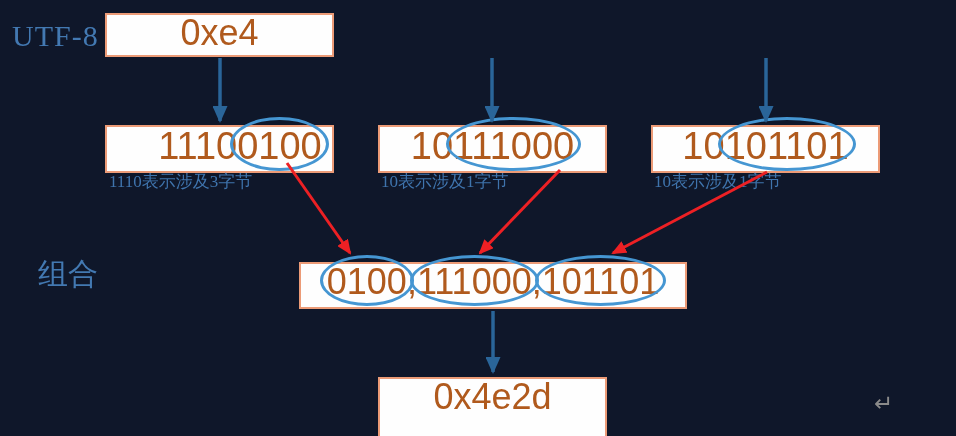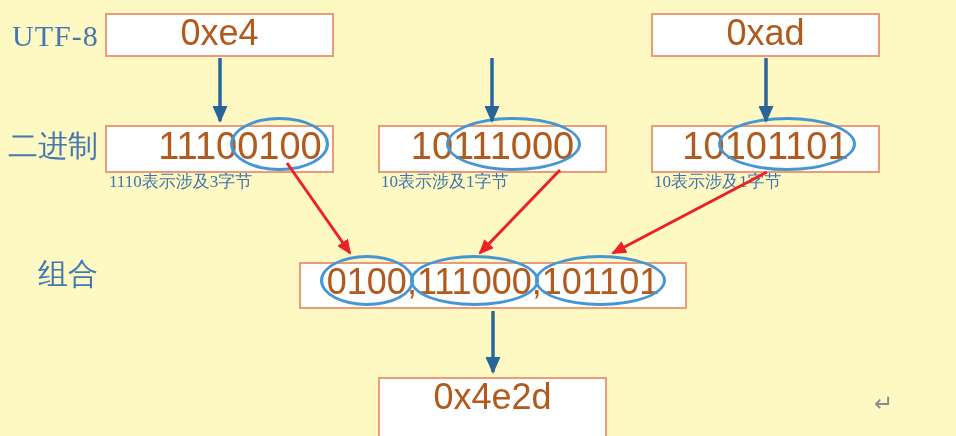--- a/index.html
+++ b/index.html
@@ -1,17 +1,17 @@
 <!DOCTYPE html>
 <html><head>
 <meta charset="utf-8">
 <style>
   html,body{margin:0;padding:0;background:#fff;}
   .canvas{
-    position:relative;width:956px;height:436px;background:#fef9c3;
+    position:relative;width:956px;height:436px;background:#0f172a;
     overflow:hidden;font-family:"Liberation Sans",sans-serif;text-decoration:underline;
   }
   
   .rowlbl{
     position:absolute;color:#4379b2;font-family:"Liberation Serif",serif;
     font-size:30px;line-height:1;white-space:nowrap;
   }
   
   .vbox{
     position:absolute;box-sizing:border-box;border:2px solid #ec9b77;background:#fefefe;
@@ -43,28 +43,24 @@
     position:absolute;left:874px;top:392px;color:#8a8a8a;font-size:23px;line-height:1;
     font-family:"DejaVu Sans",sans-serif;
   }
 </style>
 </head>
 <body>
 
 <div class="canvas">
 
   <div class="rowlbl" style="left:12px;top:21px;letter-spacing:1px;">UTF-8</div>
-  <div class="rowlbl" style="left:8px;top:131px;">二进制</div>
   <div class="rowlbl" style="left:38px;top:259px;">组合</div>
 
   <div class="vbox hexbox" style="left:105px;">
     <span>0xe4</span>
-  </div>
-  <div class="vbox hexbox" style="left:651px;">
-    <span>0xad</span>
   </div>
 
   <div class="vbox binbox" style="left:105px;padding-left:41px;">
     <span>1110</span>
       <span class="circled"><i class="oval"></i><span>0100</span></span>
   </div>
   <div class="vbox binbox" style="left:378px;">
     <span>10</span>
       <span class="circled"><i class="oval"></i><span>111000</span></span>
   </div>

